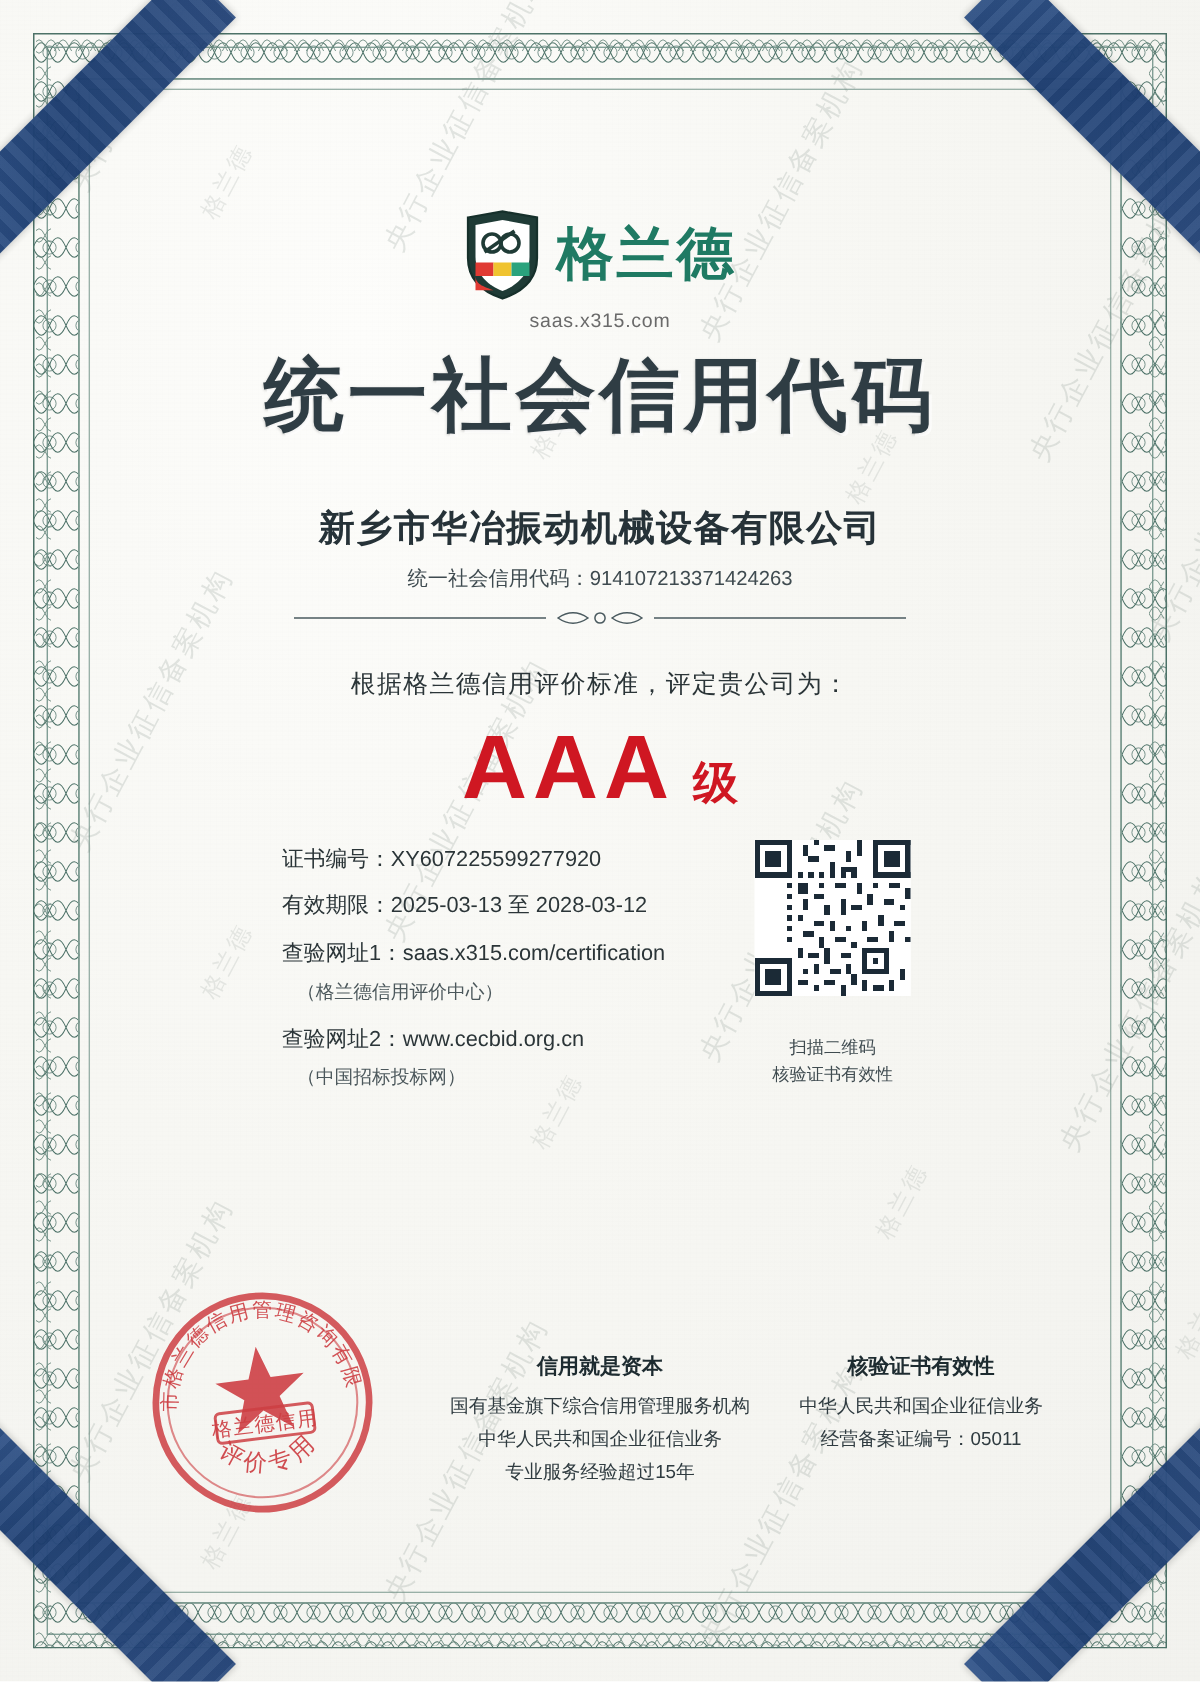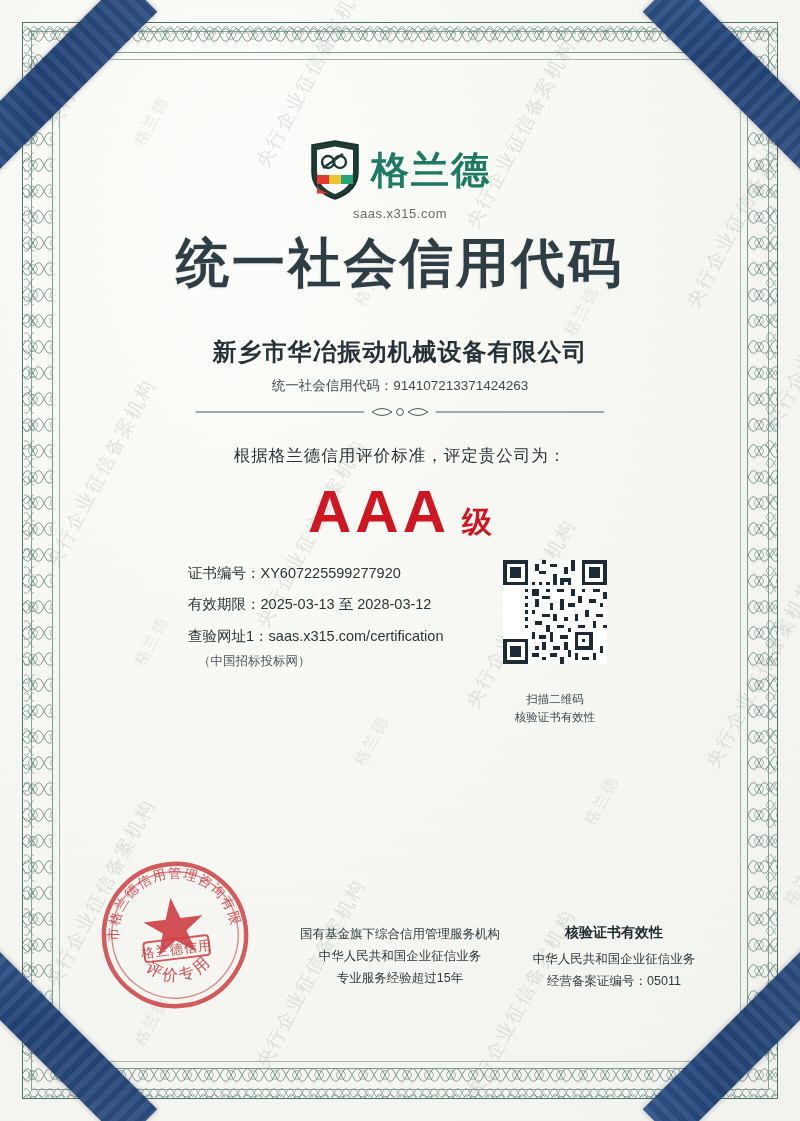--- a/index.html
+++ b/index.html
@@ -372,20 +372,24 @@
 
     <div id="details">
       <div class="row">
         <span class="lbl">证书编号：</span><span class="val">XY607225599277920</span>
       </div>
       <div class="row">
         <span class="lbl">有效期限：</span><span class="val">2025-03-13 至 2028-03-12</span>
       </div>
       <div class="row">
         <span class="lbl">查验网址1：</span><span class="val">saas.x315.com/certification</span>
+      </div>
+      <div class="sub">（格兰德信用评价中心）</div>
+      <div class="row">
+        <span class="lbl">查验网址2：</span><span class="val">www.cecbid.org.cn</span>
       </div>
       <div class="sub">（中国招标投标网）</div>
     </div>
 
     <div id="qr-block">
       <div id="qr-code">
         <svg viewBox="0 0 29 29" shape-rendering="crispEdges" xmlns="http://www.w3.org/2000/svg">
           <rect width="29" height="29" fill="#ffffff"></rect>
           <g fill="#1b2a36">
 
@@ -504,20 +508,21 @@
           <textPath href="#arc-bottom" startOffset="50%" text-anchor="middle">评价专用</textPath>
         </text>
         <polygon points="80,42 87.5,63.5 110,63.5 92,77 99,99 80,85.5 61,99 68,77 50,63.5 72.5,63.5" fill="#c8262c" opacity=".9"></polygon>
         <rect x="47" y="84" width="66" height="20" rx="3" fill="none" stroke="#c8262c" stroke-width="2" opacity=".85"></rect>
         <text x="80" y="99" font-size="13.5" fill="#c8262c" text-anchor="middle" font-family="'Liberation Sans',sans-serif" letter-spacing="1" opacity=".92">格兰德信用</text>
       </svg>
     </div>
 
     <div id="footer">
       <div class="footer-col" id="footer-left">
+        <div class="head">信用就是资本</div>
         <div class="line">国有基金旗下综合信用管理服务机构</div>
         <div class="line">中华人民共和国企业征信业务</div>
         <div class="line">专业服务经验超过15年</div>
       </div>
       <div class="footer-col" id="footer-right">
         <div class="head">核验证书有效性</div>
         <div class="line">中华人民共和国企业征信业务</div>
         <div class="line">经营备案证编号：05011</div>
       </div>
     </div>

